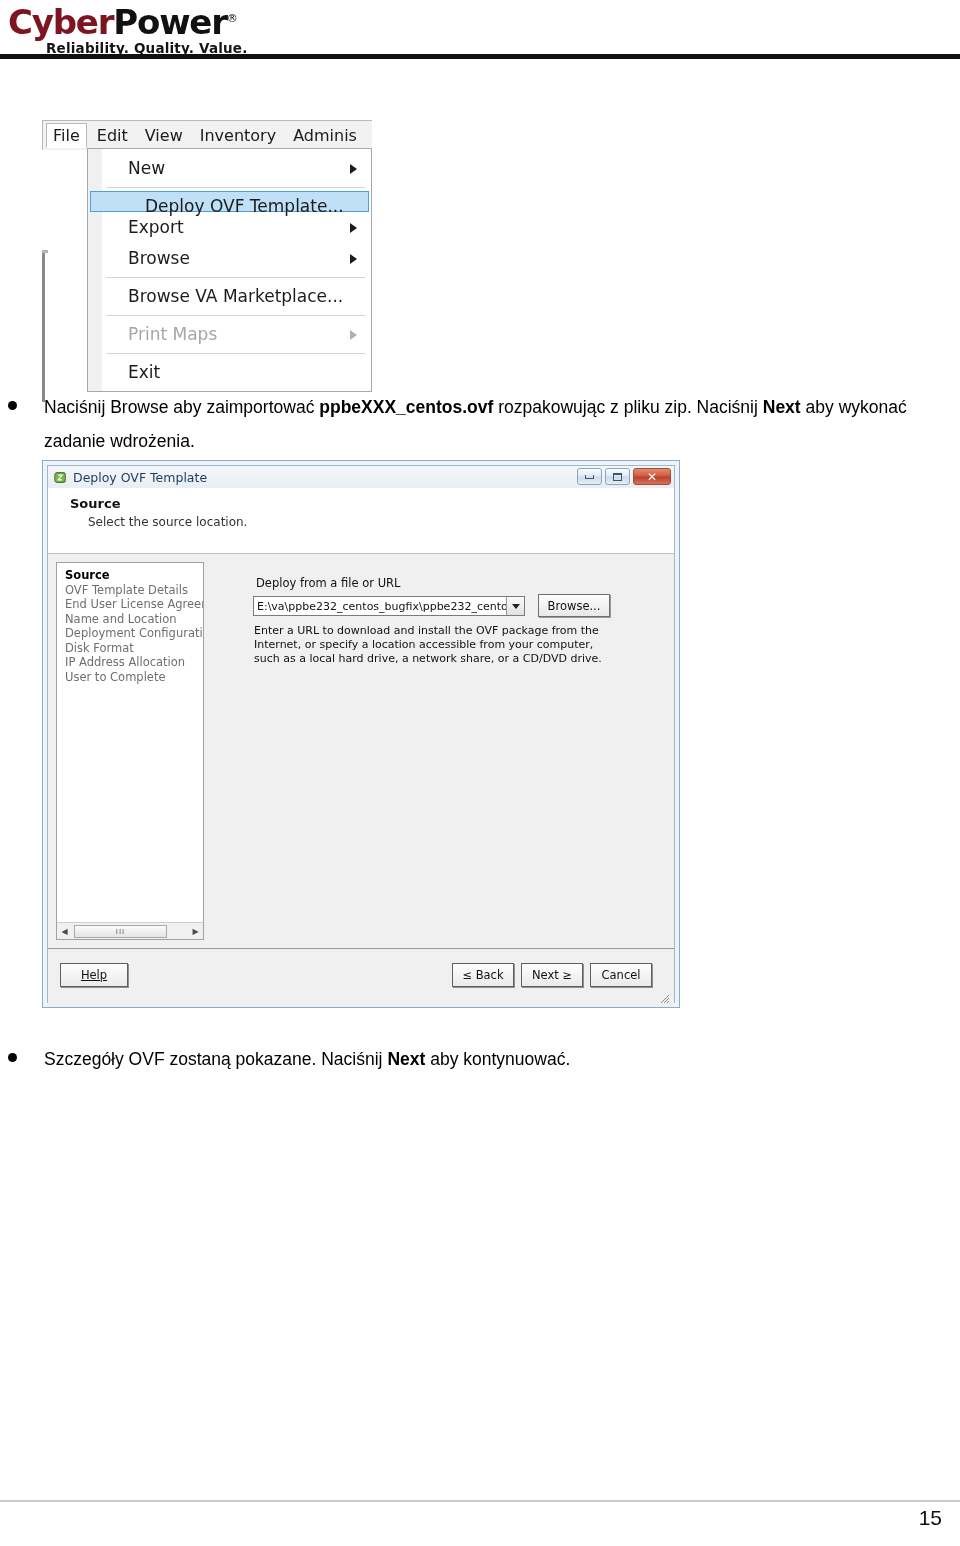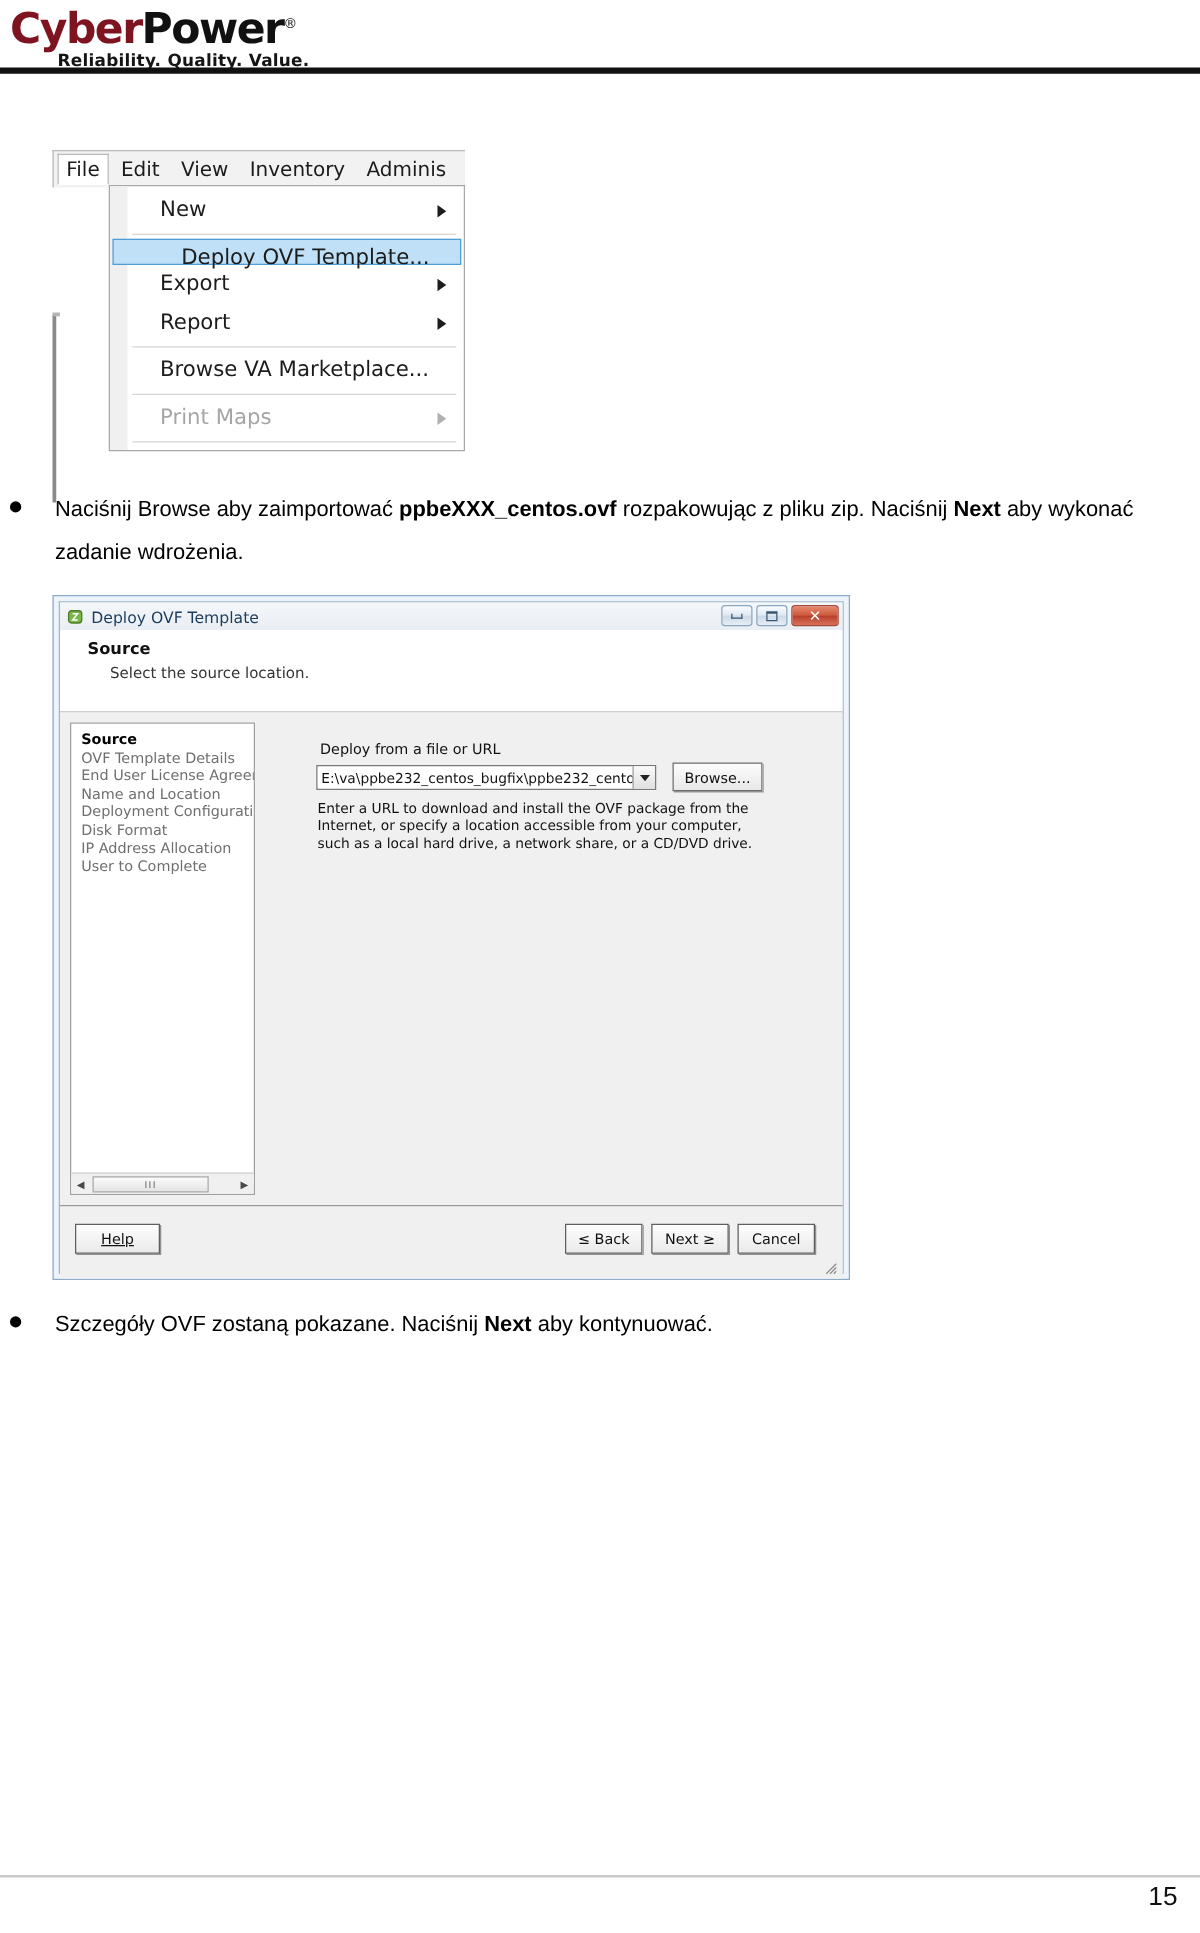--- a/index.html
+++ b/index.html
@@ -180,21 +180,21 @@
     width: 930px;
   }
   #para-2 {
     left: 8px; top: 1042px;
     width: 900px;
   }
 
   
   #dialog {
     position: absolute;
-    left: 42px; top: 476px;
+    left: 42px; top: 460px;
     width: 638px; height: 548px;
     background: #eef4fb;
     border: 1px solid #8aacca;
     box-sizing: border-box;
     padding: 4px;
   }
   #dialog-inner {
     position: relative;
     width: 100%;
     height: 100%;
@@ -515,36 +515,39 @@
     <div class="menu-item selected">
       <span>Deploy OVF Template...</span>
     </div>
 
     <div class="menu-item">
       <span>Export</span>
       <span class="menu-arrow"></span>
     </div>
 
     <div class="menu-item">
-      <span>Report</span>
+      <span>Browse</span>
       <span class="menu-arrow"></span>
     </div>
     <div class="menu-sep"></div>
 
     <div class="menu-item">
       <span>Browse VA Marketplace...</span>
     </div>
     <div class="menu-sep"></div>
 
     <div class="menu-item disabled">
       <span>Print Maps</span>
       <span class="menu-arrow dim"></span>
     </div>
     <div class="menu-sep"></div>
 
+    <div class="menu-item">
+      <span>Exit</span>
+    </div>
   </div>
 </div>
 
 <div class="bullet-block" id="para-1">
   <span class="bullet-dot"></span>
   <span class="bullet-text"><span>Naciśnij Browse aby zaimportować </span><span class="b">ppbeXXX_centos.ovf</span><span> rozpakowując z pliku zip. Naciśnij </span><span class="b">Next</span><span> aby wykonać zadanie wdrożenia.</span></span>
 </div>
 
 <div id="dialog">
   <div id="dialog-inner">

